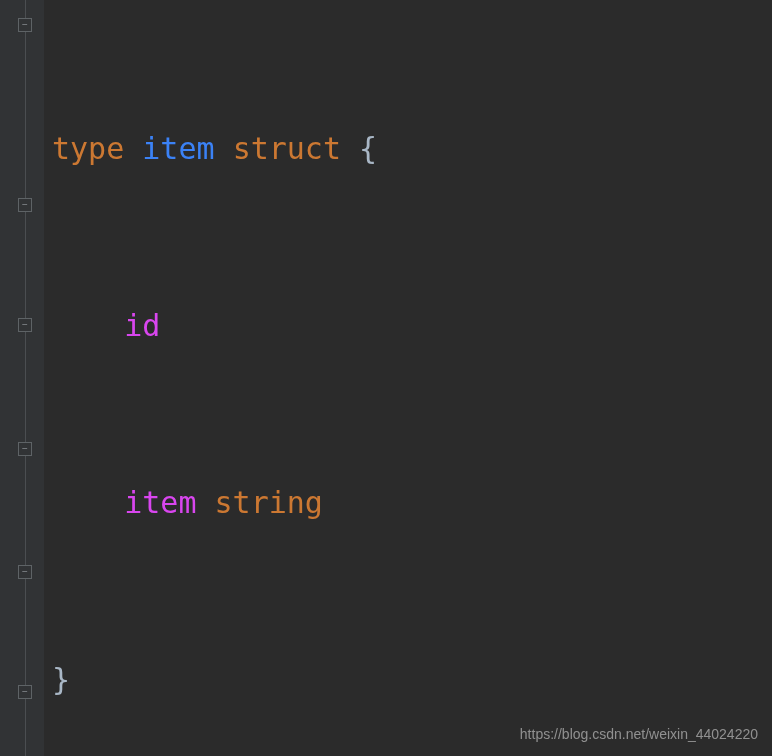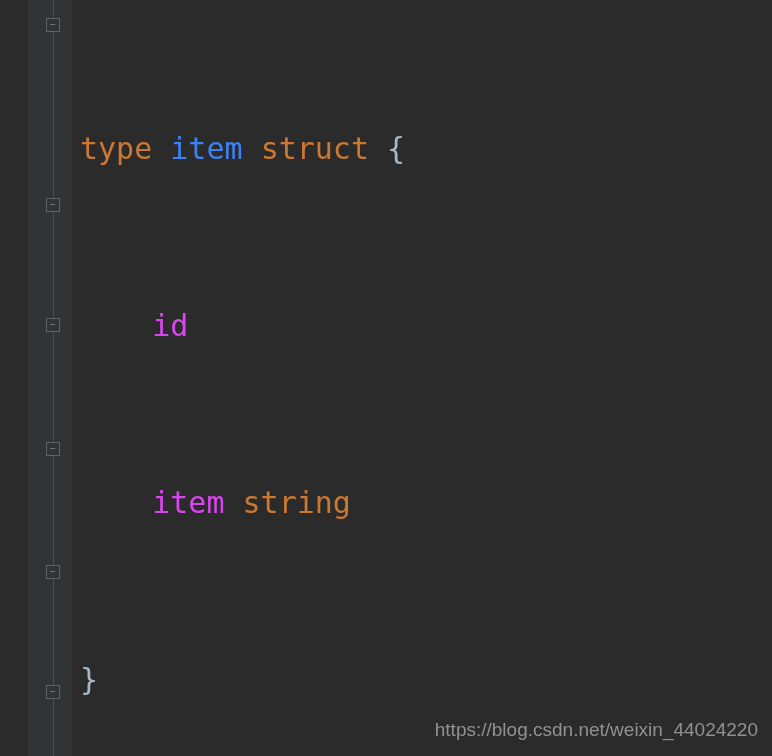--- a/index.html
+++ b/index.html
@@ -14,21 +14,20 @@
       line-height: 1.95;
       color: #a9b7c6;
       width: 772px;
       height: 756px;
       overflow: hidden;
       position: relative;
     }
     .editor {
       display: flex;
       height: 100%;
-      padding-left: 28px;
     }
     .gutter {
       width: 44px;
       background: #313335;
       position: relative;
       flex-shrink: 0;
     }
     .fold-marker {
       position: absolute;
       left: 18px;
@@ -65,21 +64,21 @@
     }
     .kw { color: #cc7832; }
     .ident { color: #d946ef; }
     .brace { color: #a9b7c6; }
     .struct-name { color: #3b82f6; }
     .watermark {
       position: absolute;
       bottom: 8px;
       right: 14px;
       color: #aaaaaa;
-      font-size: 19px;
+      font-size: 14px;
       font-family: Arial, sans-serif;
       opacity: 0.8;
     }
   </style>
 </head>
 <body>
 
 <div class="editor">
   <div class="gutter">
     <div class="gutter-line" style="top:0;height:756px;"></div>

